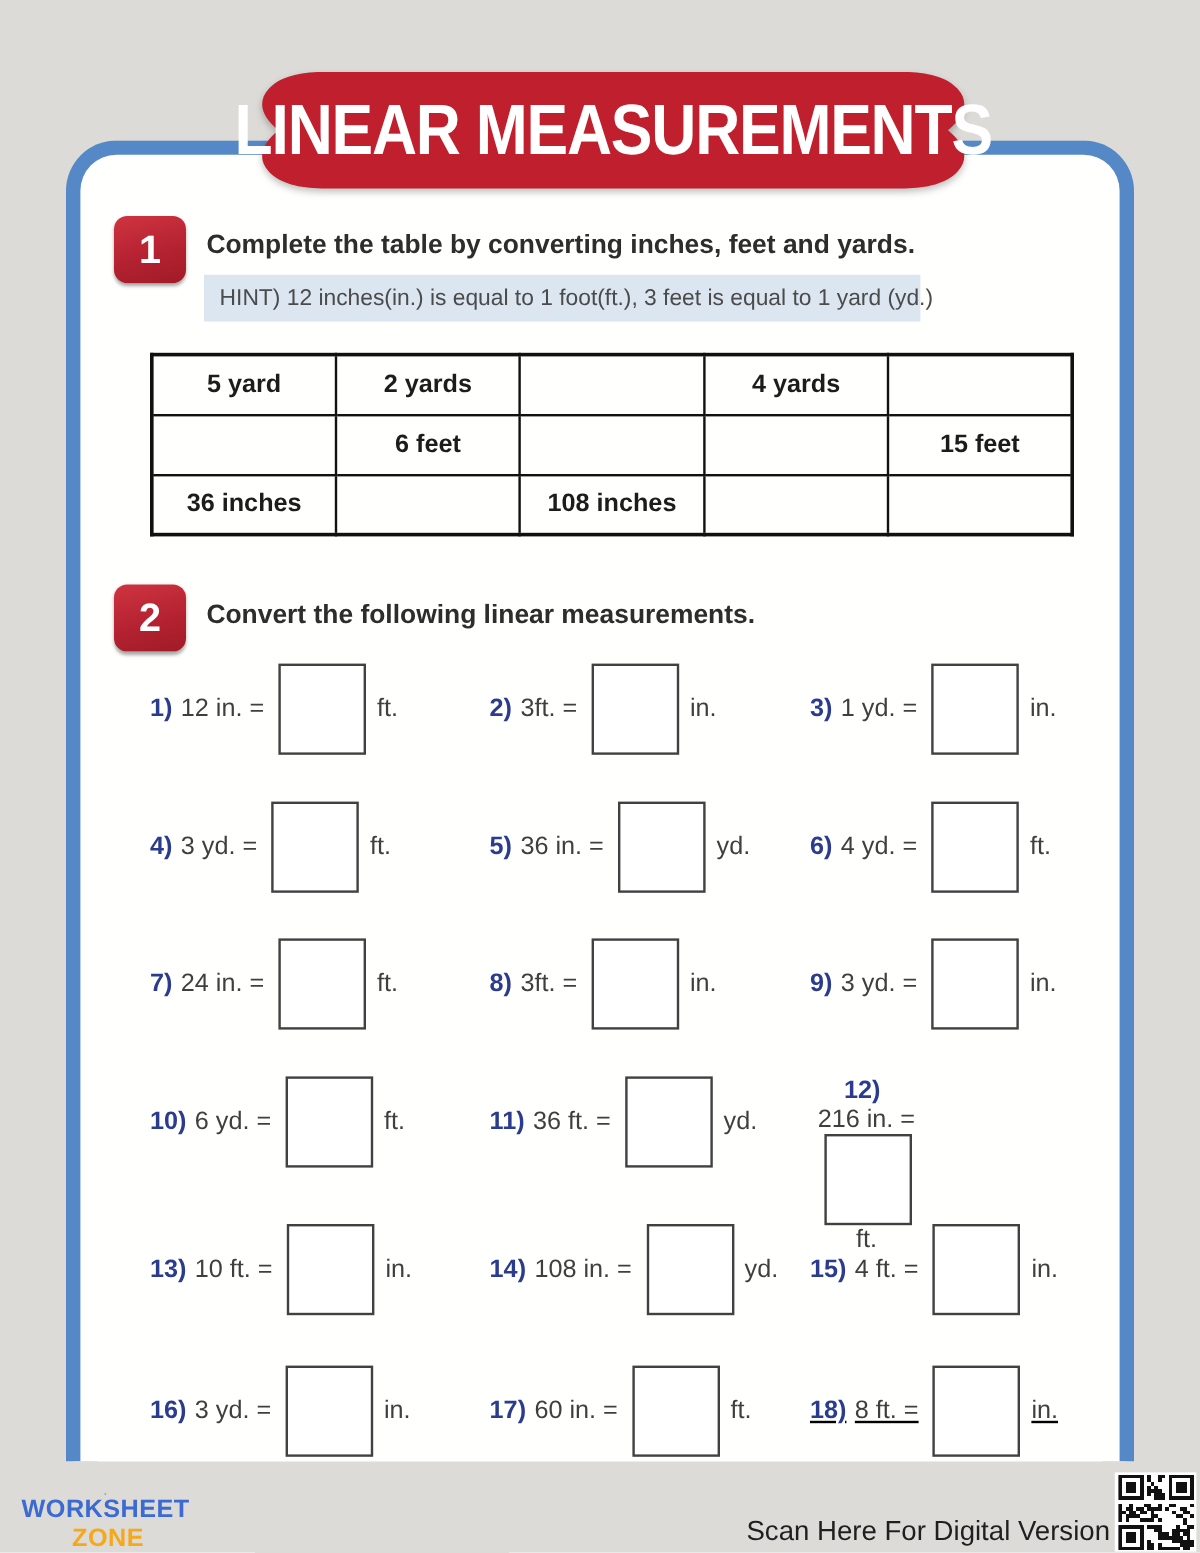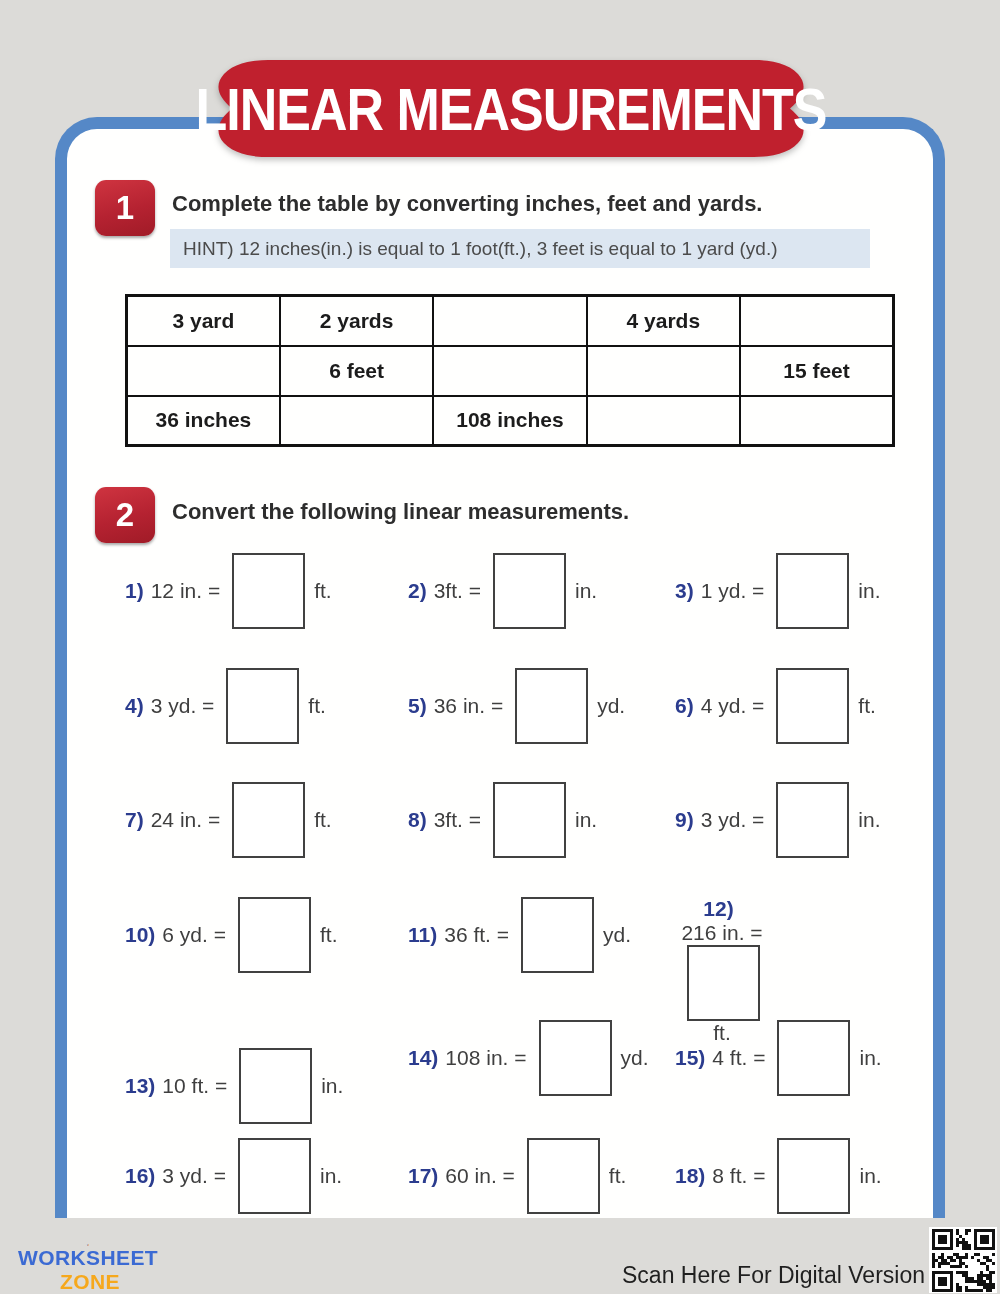--- a/index.html
+++ b/index.html
@@ -27,21 +27,21 @@
     box-shadow:0 2px 3px rgba(0,0,0,.35);
     display:flex;align-items:center;justify-content:center;
     color:#fff;font-size:33px;font-weight:bold;}
   .badge-1{left:95px;top:180px;}
   .badge-2{left:95px;top:487px;}
 
   .sec-heading{position:absolute;font-size:22px;font-weight:bold;color:#2d2d2d;white-space:nowrap;}
   .sec1-heading{left:172px;top:191px;}
   .sec2-heading{left:172px;top:499px;}
 
-  .hint{position:absolute;left:170px;top:229px;width:700px;height:39px;
+  .hint{position:absolute;left:170px;top:229px;width:597px;height:39px;
     background:var(--hint-bg);color:#4b4b4b;font-size:19px;
     display:flex;align-items:center;padding-left:13px;white-space:nowrap;}
 
   table.conv{position:absolute;left:125px;top:294px;width:770px;height:150px;
     border-collapse:collapse;table-layout:fixed;}
   table.conv td{border:2px solid #111;height:50px;text-align:center;
     font-size:21px;font-weight:bold;color:#1c1c1c;}
   table.conv{border:3px solid #111;}
 
   .problem{position:absolute;height:76px;display:flex;align-items:center;white-space:nowrap;}
@@ -87,21 +87,21 @@
     <span>1</span>
   </div>
   <div class="sec-heading sec1-heading">Complete the table by converting inches, feet and yards.</div>
   <div class="hint">
     <span>HINT) 12 inches(in.) is equal to 1 foot(ft.), 3 feet is equal to 1 yard (yd.)</span>
   </div>
 
   <table class="conv">
     <tbody>
         <tr>
-      <td>3 yard</td>
+      <td>5 yard</td>
       <td>2 yards</td>
       <td></td>
       <td>4 yards</td>
       <td></td>
     </tr>
     <tr>
       <td></td>
       <td>6 feet</td>
       <td></td>
       <td></td>
@@ -191,21 +191,21 @@
     <span class="pbox"></span>
     <span class="punit">yd.</span>
   </div>
   <div class="problem" style="left:675px;top:897px;flex-direction:column;">
     <span class="pnum">12)</span>
     <span class="ptext">216 in. =</span>
     <span class="pbox"></span>
     <span class="punit">ft.</span>
   </div>
 
-  <div class="problem" style="left:125px;top:1048px;">
+  <div class="problem" style="left:125px;top:1020px;">
     <span class="pnum">13)</span>
     <span class="ptext">10 ft. =</span>
     <span class="pbox"></span>
     <span class="punit">in.</span>
   </div>
   <div class="problem" style="left:408px;top:1020px;">
     <span class="pnum">14)</span>
     <span class="ptext">108 in. =</span>
     <span class="pbox"></span>
     <span class="punit">yd.</span>
@@ -222,21 +222,21 @@
     <span class="ptext">3 yd. =</span>
     <span class="pbox"></span>
     <span class="punit">in.</span>
   </div>
   <div class="problem" style="left:408px;top:1138px;">
     <span class="pnum">17)</span>
     <span class="ptext">60 in. =</span>
     <span class="pbox"></span>
     <span class="punit">ft.</span>
   </div>
-  <div class="problem" style="left:675px;top:1138px;">
+  <div class="problem" style="left:675px;top:1138px;text-decoration:underline;">
     <span class="pnum">18)</span>
     <span class="ptext">8 ft. =</span>
     <span class="pbox"></span>
     <span class="punit">in.</span>
   </div>
 
   <div class="footer-logo">
     <svg width="42" height="50" viewBox="0 0 46 54">
       <line x1="7" y1="13" x2="16" y2="45" stroke="#3b6ad3" stroke-width="10" stroke-linecap="round"></line>
       <line x1="25" y1="26" x2="18" y2="48" stroke="#e8374f" stroke-width="10" stroke-linecap="round"></line>

